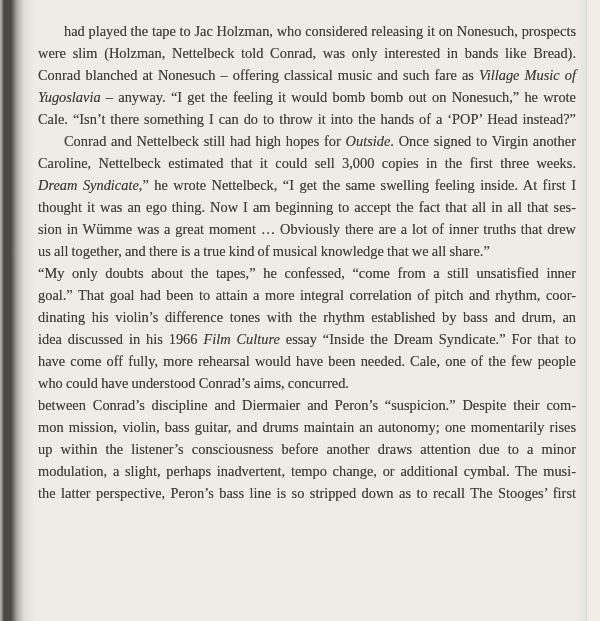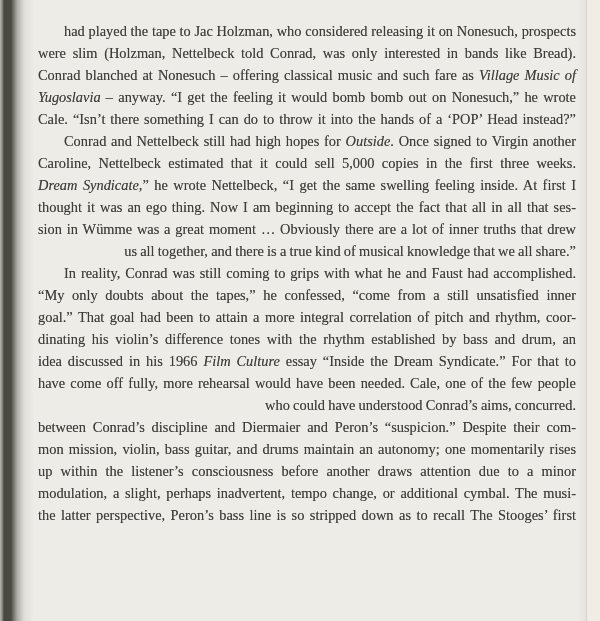--- a/index.html
+++ b/index.html
@@ -36,21 +36,21 @@
     background:linear-gradient(to right, rgba(200,195,188,0) 0, rgba(200,195,188,0.25) 100%);
   }
   .text-block{
     position:absolute;left:38px;top:20px;width:538px;
     font-size:14.4px;line-height:22px;
     color:var(--text-color);
     word-spacing:-0.4px;
     text-shadow:0 0 0.5px rgba(63,61,58,0.55);
   }
   .para{margin:0;}
-  .line{text-align:right;}
+  .line{text-align:left;}
   .line.j{text-align:justify;text-align-last:justify;text-justify:inter-word;}
   .line.indent{text-indent:26px;}
   .it{font-style:italic;}
 </style>
 </head>
 <body>
 
 <div class="scan">
   <div class="left-edge"></div>
   <div class="right-fade"></div>
@@ -58,28 +58,27 @@
   <div class="text-block">
       <div class="para">
         <div class="line j indent"><span>had played the tape to Jac Holzman, who considered releasing it on Nonesuch, prospects</span></div>
         <div class="line j"><span>were slim (Holzman, Nettelbeck told Conrad, was only interested in bands like Bread).</span></div>
         <div class="line j"><span>Conrad blanched at Nonesuch – offering classical music and such fare as </span><span class="it">Village Music of</span></div>
         <div class="line j"><span class="it">Yugoslavia</span><span> – anyway. “I get the feeling it would bomb bomb out on Nonesuch,” he wrote</span></div>
         <div class="line j"><span>Cale. “Isn’t there something I can do to throw it into the hands of a ‘POP’ Head instead?”</span></div>
       </div>
       <div class="para">
         <div class="line j indent"><span>Conrad and Nettelbeck still had high hopes for </span><span class="it">Outside</span><span>. Once signed to Virgin another</span></div>
-        <div class="line j"><span>Caroline, Nettelbeck estimated that it could sell 5,000 copies in the first three weeks.</span></div>
+        <div class="line j"><span>Caroline, Nettelbeck estimated that it could sell 3,000 copies in the first three weeks.</span></div>
         <div class="line j"><span class="it">Dream Syndicate</span><span>,” he wrote Nettelbeck, “I get the same swelling feeling inside. At first I</span></div>
         <div class="line j"><span>thought it was an ego thing. Now I am beginning to accept the fact that all in all that ses-</span></div>
         <div class="line j"><span>sion in Wümme was a great moment … Obviously there are a lot of inner truths that drew</span></div>
         <div class="line"><span>us all together, and there is a true kind of musical knowledge that we all share.”</span></div>
       </div>
       <div class="para">
-        <div class="line j indent"><span>In reality, Conrad was still coming to grips with what he and Faust had accomplished.</span></div>
         <div class="line j"><span>“My only doubts about the tapes,” he confessed, “come from a still unsatisfied inner</span></div>
         <div class="line j"><span>goal.” That goal had been to attain a more integral correlation of pitch and rhythm, coor-</span></div>
         <div class="line j"><span>dinating his violin’s difference tones with the rhythm established by bass and drum, an</span></div>
         <div class="line j"><span>idea discussed in his 1966 </span><span class="it">Film Culture</span><span> essay “Inside the Dream Syndicate.” For that to</span></div>
         <div class="line j"><span>have come off fully, more rehearsal would have been needed. Cale, one of the few people</span></div>
         <div class="line"><span>who could have understood Conrad’s aims, concurred.</span></div>
       </div>
       <div class="para">
         <div class="line j"><span>between Conrad’s discipline and Diermaier and Peron’s “suspicion.” Despite their com-</span></div>
         <div class="line j"><span>mon mission, violin, bass guitar, and drums maintain an autonomy; one momentarily rises</span></div>

